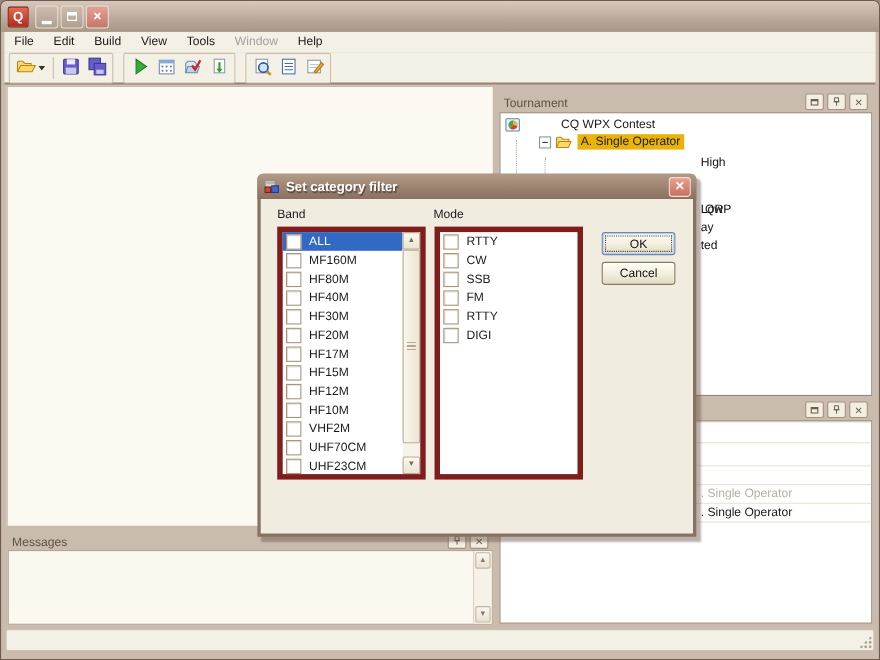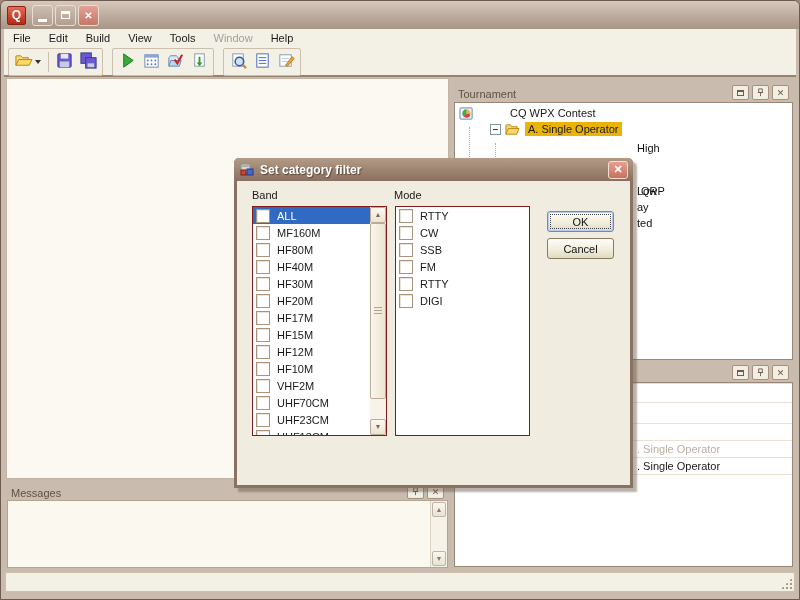--- a/index.html
+++ b/index.html
@@ -98,21 +98,21 @@
   .dlg-icon{width:16px;height:16px;flex:0 0 auto}
   .dlg-icon svg{width:16px;height:16px}
   .dlg-title-text{color:#fff;font-weight:bold;font-size:12px;flex:1;text-shadow:1px 1px 1px #5a463a}
   .dlg-close{width:20px;height:18px;border:1px solid #f2ded2;border-radius:3px;box-sizing:border-box;
     background:linear-gradient(#e8a090,#c9705e);color:#fff;font-weight:bold;font-size:11px;
     display:flex;align-items:center;justify-content:center}
   .dlg-label{position:absolute;top:28px}
   .dlg-label.band{left:15px}
   .dlg-label.mode{left:157px}
   .listbox{position:absolute;top:45px;width:135px;height:230px;background:#fff;
-    border:1px solid #7f1d1d;box-sizing:border-box;overflow:hidden}
+    border:5px solid #7f1d1d;box-sizing:border-box;overflow:hidden}
   .listbox.band{left:15px}
   .listbox.mode{left:158px}
   .lb-items{position:absolute;left:0;top:0;bottom:0;right:0}
   .listbox.band .lb-items{right:16px}
   .lb-row{height:17px;display:flex;align-items:center;padding-left:3px;box-sizing:border-box}
   .lb-row .cb{width:12px;height:12px;border:1px solid #aa937d;background:#fff;box-sizing:content-box;
     box-shadow:inset 1px 1px 0 #e8e4da;flex:0 0 auto}
   .lb-row .lbl{margin-left:7px;white-space:nowrap}
   .lb-row.sel{background:#316ac5}
   .lb-row.sel .lbl{color:#fff}

